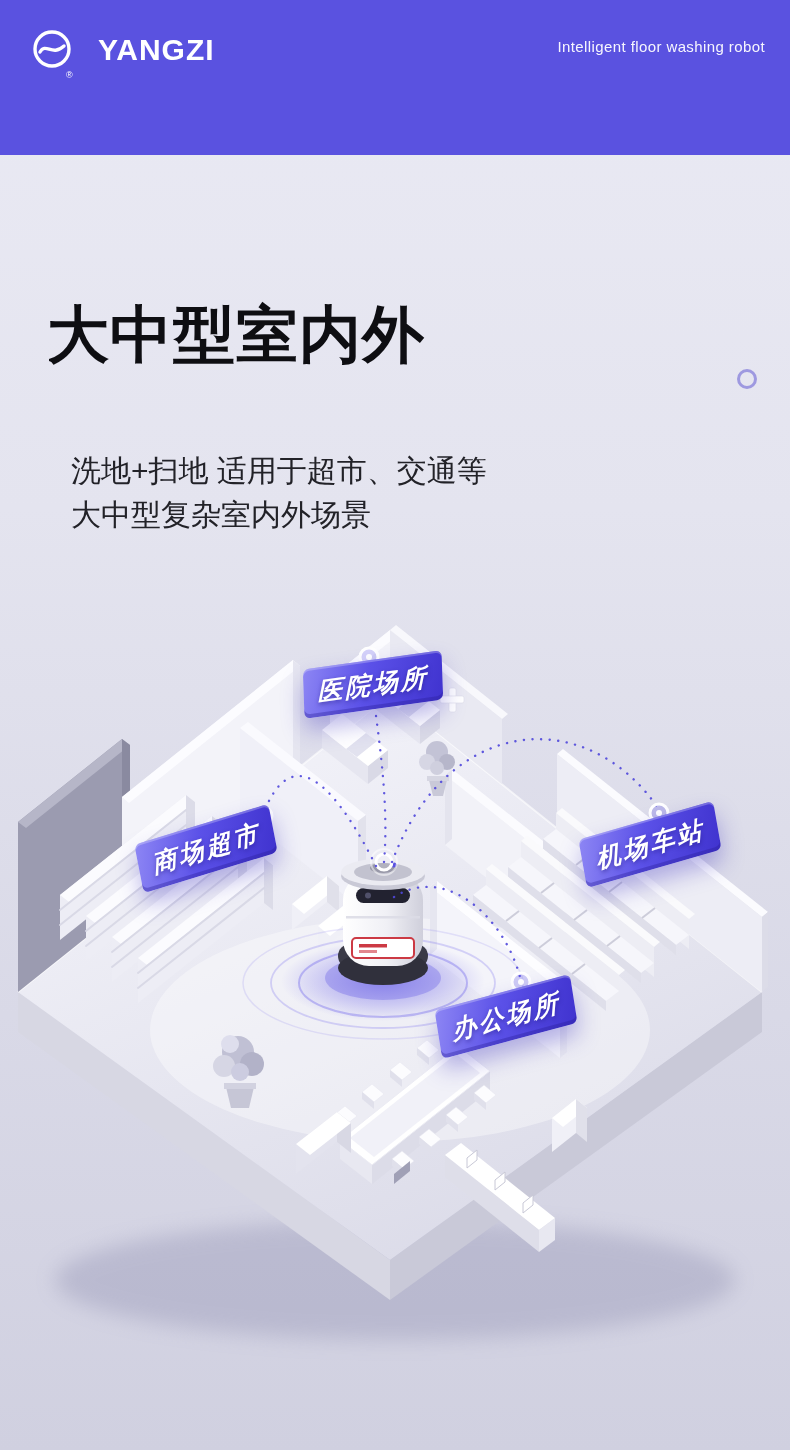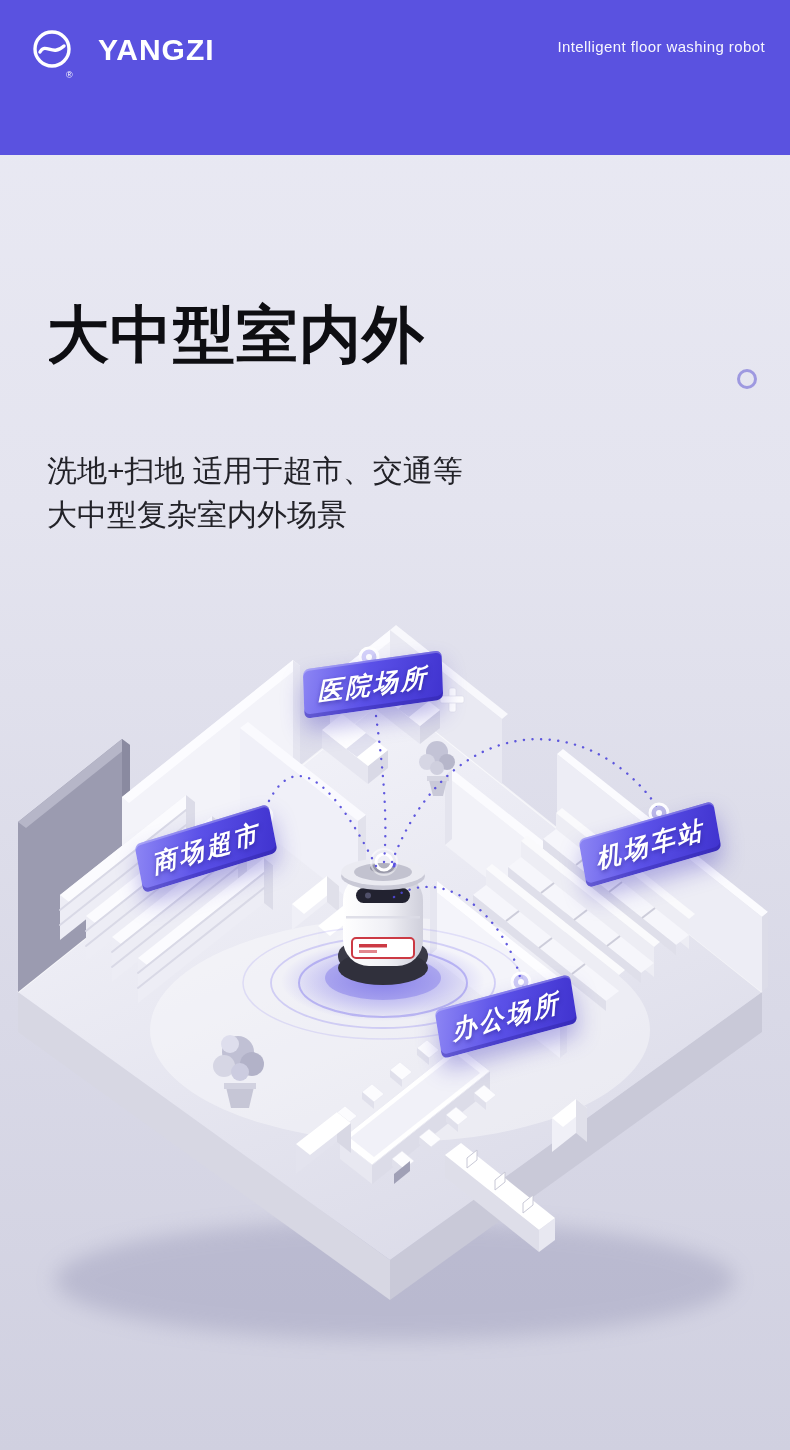--- a/index.html
+++ b/index.html
@@ -30,21 +30,21 @@
   
   .hero-title {
     position:absolute; left:47px; top:293px; color:#0e0e12;
     font-size:62px; font-weight:900; line-height:1.35; letter-spacing:1px;
   }
   .hero-title span { display:block; }
   .hero-sub {
     position:absolute; left:47px; top:449px; color:#222228;
     font-size:30px; font-weight:500; line-height:1.45;
   }
-  .hero-sub span { display:block; }
+  .hero-sub span { display:block;margin-left:24px; }
   .deco-ring {
     position:absolute; left:737px; top:369px; width:20px; height:20px;
     border:3px solid #6e66d6; border-radius:50%; opacity:0.6;
   }
   
   .scene { position:absolute; left:0; top:600px; width:790px; height:850px; }
   .scene svg { position:absolute; left:0; top:0; }
   .ribbon {
     position:absolute; white-space:nowrap;
     padding:8px 14px; border-radius:6px;

